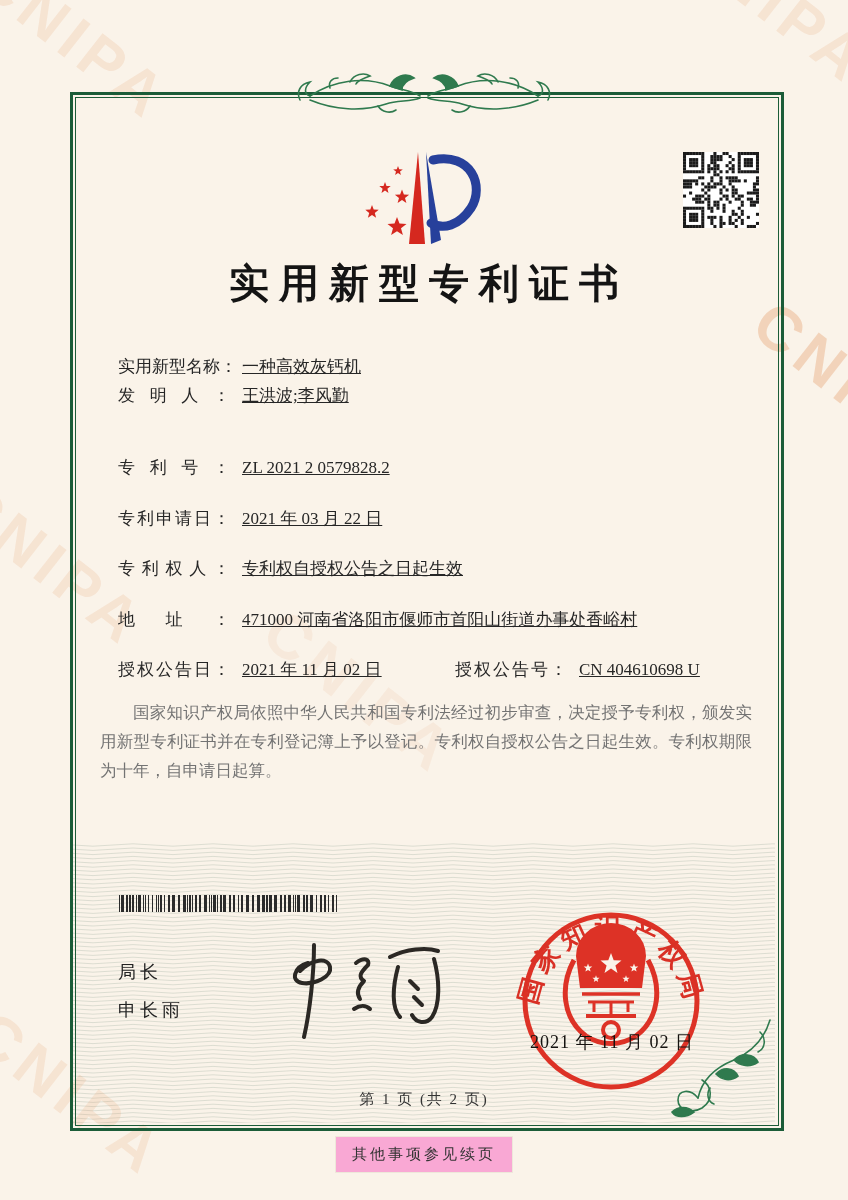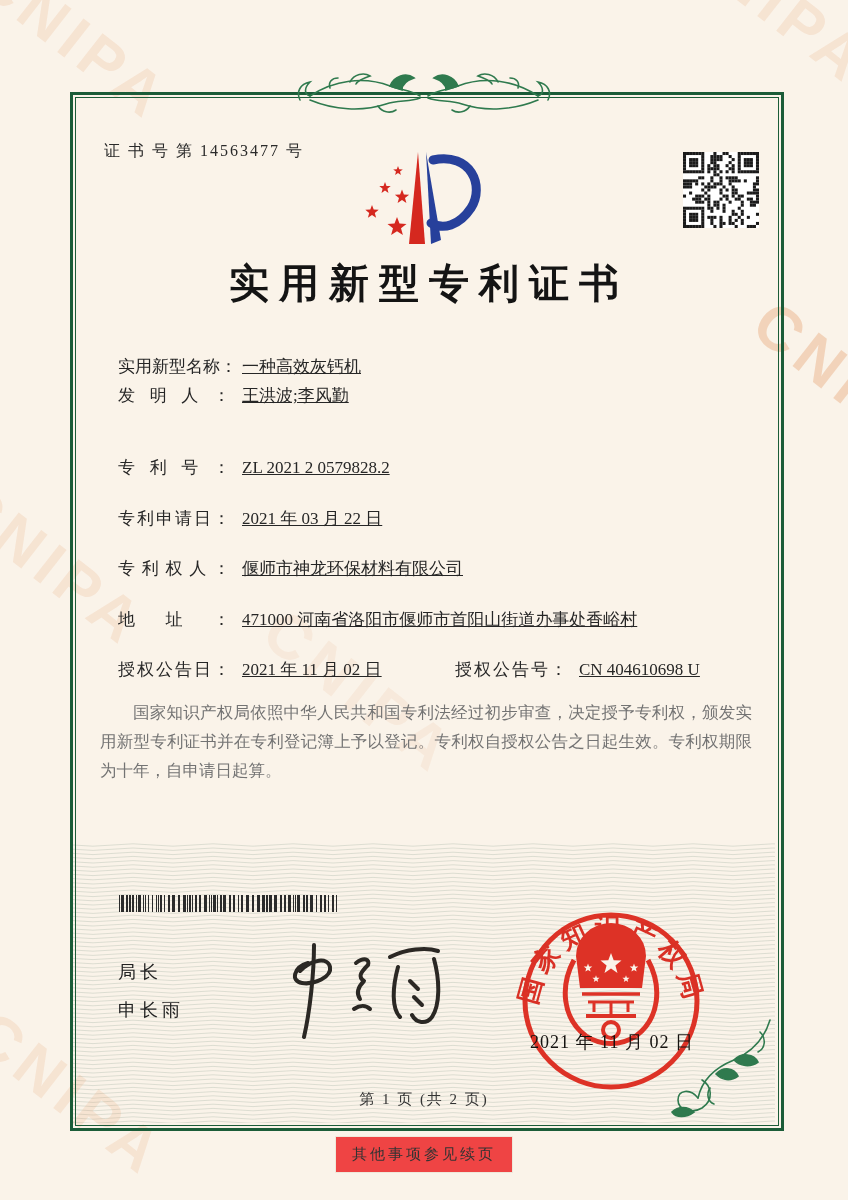--- a/index.html
+++ b/index.html
@@ -40,21 +40,21 @@
   .barcode div{height:100%;}
   .sig-title{position:absolute;left:118px;top:960px;font-size:18px;letter-spacing:4px;color:#222;}
   .sig-name{position:absolute;left:118px;top:998px;font-size:18px;letter-spacing:4px;color:#222;}
   .signature{position:absolute;left:228px;top:933px;}
   .seal{position:absolute;left:516px;top:906px;}
   .seal-date{position:absolute;left:502px;top:1030px;width:220px;text-align:center;
         font-size:18px;letter-spacing:1px;color:#15120f;}
   .page-info{position:absolute;left:0;right:0;top:1090px;text-align:center;
         font-size:15px;letter-spacing:2px;color:#333;}
   .note-box{position:absolute;left:50%;transform:translateX(-50%);top:1136px;
-        background:#ef4444;border:1px solid #eee8da;padding:8px 16px;
+        background:#f9a8d4;border:1px solid #eee8da;padding:8px 16px;
         font-size:15px;letter-spacing:3px;color:#333;}
 </style>
 </head>
 <body>
 
 <div class="page">
 
   <svg class="waves" width="702" height="281" id="waves">
       <path d="M0,3.0 q 20 2.4 40 0 t 40 0 t 40 0 t 40 0 t 40 0 t 40 0 t 40 0 t 40 0 t 40 0 t 40 0 t 40 0 t 40 0 t 40 0 t 40 0 t 40 0 t 40 0 t 40 0 t 40 0" fill="none" stroke="rgba(125,150,132,0.30)" stroke-width="0.8"></path>
       <path d="M0,7.2 q 20 2.4 40 0 t 40 0 t 40 0 t 40 0 t 40 0 t 40 0 t 40 0 t 40 0 t 40 0 t 40 0 t 40 0 t 40 0 t 40 0 t 40 0 t 40 0 t 40 0 t 40 0 t 40 0" fill="none" stroke="rgba(125,150,132,0.30)" stroke-width="0.8"></path>
@@ -156,21 +156,20 @@
       <path d="M70 44 C 78 36 90 38 94 46 C 86 52 76 50 70 44 Z" fill="#2f7a4e"></path>
       <path d="M52 58 C 60 50 70 52 74 60 C 66 66 58 64 52 58 Z" fill="#2f7a4e"></path>
       <path d="M96 16 C 102 22 102 32 94 36"></path>
       <path d="M30 96 C 22 102 12 102 8 96 C 14 90 24 90 30 96 Z" fill="#2f7a4e"></path>
       <path d="M46 72 C 42 78 44 86 50 88"></path>
     </g>
   </svg>
 
   <div class="content">
 
-    <div class="cert-no">证 书 号 第 14563477 号</div>
 
     <svg class="logo" width="130" height="108" viewBox="0 0 130 108">
       <polygon fill="#d5281f" points="43.0,20.0 44.2,23.3 47.8,23.5 45.0,25.6 45.9,29.0 43.0,27.1 40.1,29.0 41.0,25.6 38.2,23.5 41.8,23.3"></polygon>
       <polygon fill="#d5281f" points="30.0,36.0 31.5,40.0 35.7,40.1 32.4,42.8 33.5,46.9 30.0,44.5 26.5,46.9 27.6,42.8 24.3,40.1 28.5,40.0"></polygon>
       <polygon fill="#d5281f" points="47.0,43.5 48.9,48.5 54.1,48.7 50.0,52.0 51.4,57.1 47.0,54.1 42.6,57.1 44.0,52.0 39.9,48.7 45.1,48.5"></polygon>
       <polygon fill="#d5281f" points="17.0,59.0 18.7,63.6 23.7,63.8 19.8,66.9 21.1,71.7 17.0,68.9 12.9,71.7 14.2,66.9 10.3,63.8 15.3,63.6"></polygon>
       <polygon fill="#d5281f" points="42.0,71.0 44.5,77.6 51.5,77.9 46.0,82.3 47.9,89.1 42.0,85.2 36.1,89.1 38.0,82.3 32.5,77.9 39.5,77.6"></polygon>
       <polygon points="63,6 54,98 70,98" fill="#d5281f"></polygon>
       <polygon points="71,6 76,98 86,94" fill="#27409b"></polygon>
       <path d="M 78 14 C 116 6 130 40 116 62 C 104 80 88 84 76 77" stroke="#27409b" stroke-width="9" fill="none" stroke-linecap="round"></path>
@@ -461,21 +460,21 @@
     <div class="field-row" style="top:384px">
       <span class="f-label">发明人：</span><span class="f-value">王洪波;李风勤</span>
     </div>
     <div class="field-row" style="top:456px">
       <span class="f-label">专利号：</span><span class="f-value">ZL 2021 2 0579828.2</span>
     </div>
     <div class="field-row" style="top:507px">
       <span class="f-label">专利申请日：</span><span class="f-value">2021 年 03 月 22 日</span>
     </div>
     <div class="field-row" style="top:557px">
-      <span class="f-label">专利权人：</span><span class="f-value">偃师市神龙环保材料有限公司</span>
+      <span class="f-label">专利权人：</span><span class="f-value">专利权自授权公告之日起生效</span>
     </div>
     <div class="field-row" style="top:608px">
       <span class="f-label">地址：</span><span class="f-value">471000 河南省洛阳市偃师市首阳山街道办事处香峪村</span>
     </div>
     <div class="field-row" style="top:658px">
       <span class="f-label">授权公告日：</span><span class="f-value">2021 年 11 月 02 日</span>
       <span class="grant">
         <span class="f-label">授权公告号：</span><span class="f-value">CN 404610698 U</span>
       </span>
     </div>

